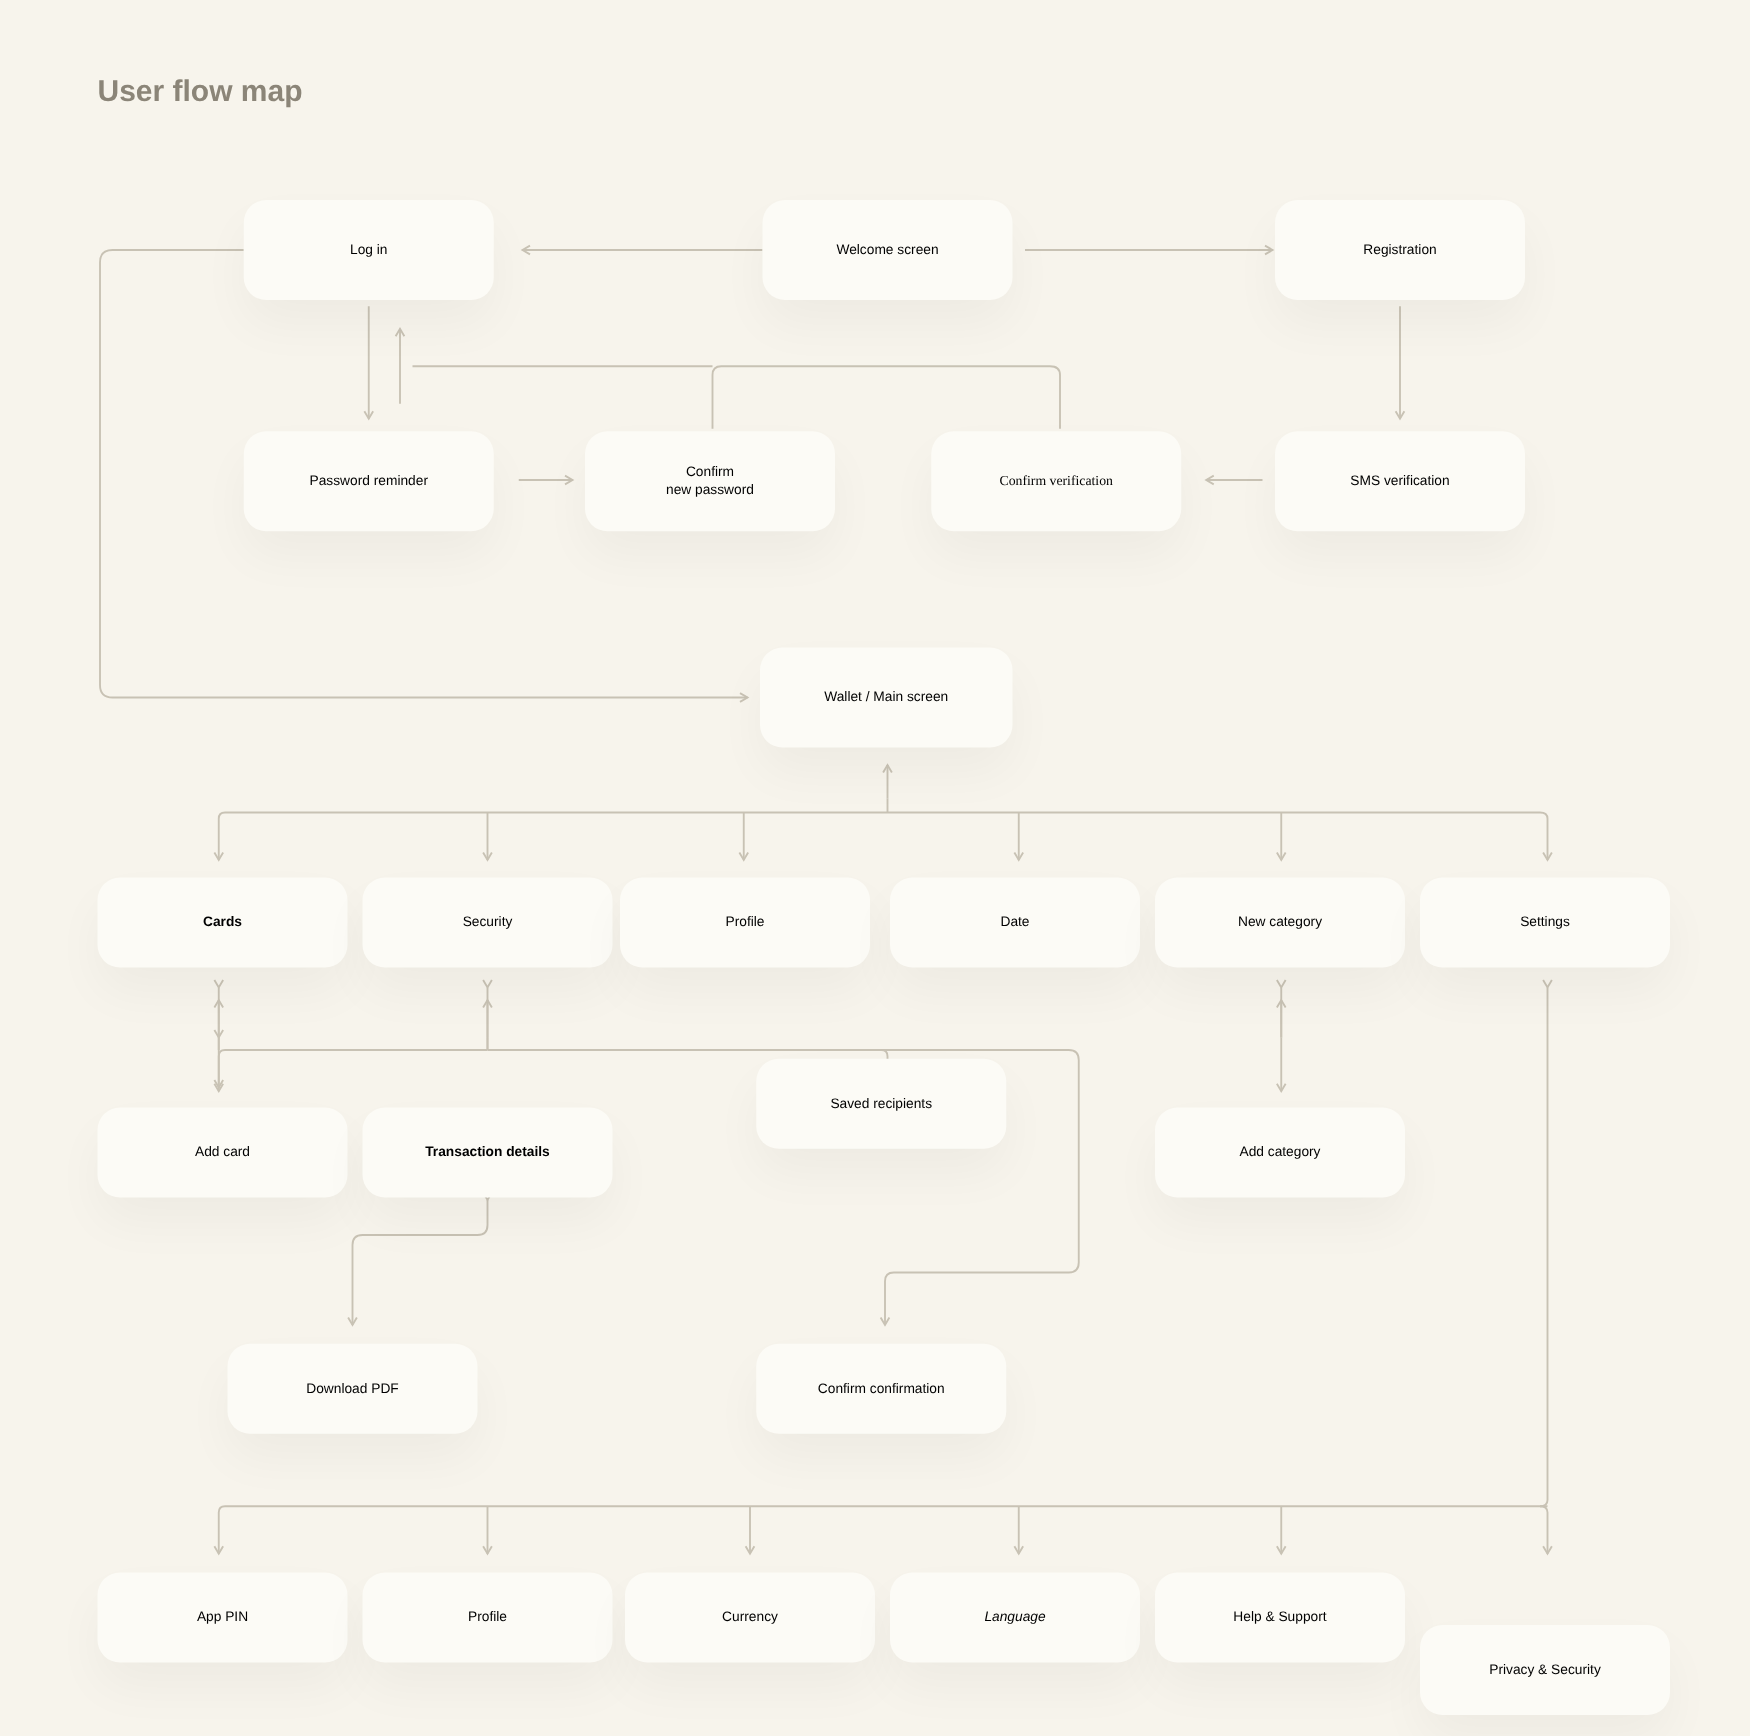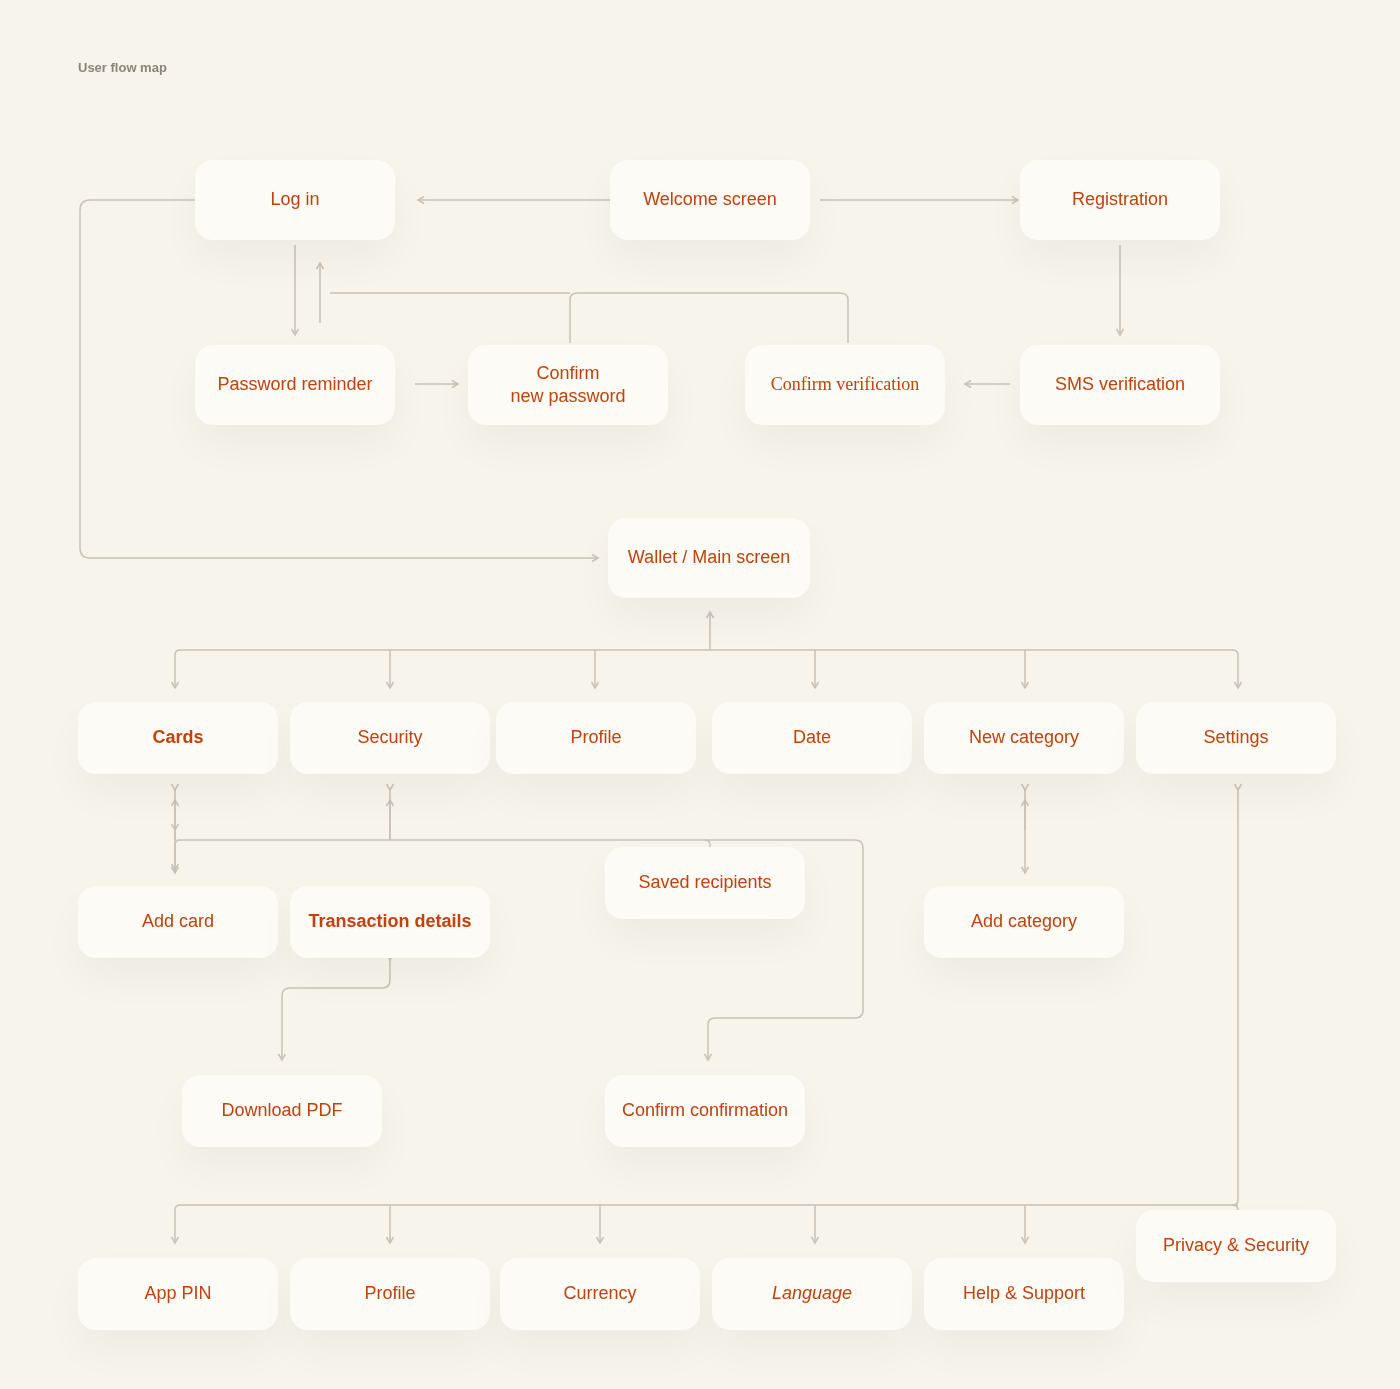--- a/index.html
+++ b/index.html
@@ -7,35 +7,35 @@
   body {
     background: #f7f4ec;
     font-family: -apple-system, BlinkMacSystemFont, "Segoe UI", Arial, sans-serif;
     position: relative;
     color: #a8a195;
   }
   .title {
     position: absolute;
     top: 60px;
     left: 78px;
-    font-size: 13px;
+    font-size: 24px;
     font-weight: 700;
     color: #8b8578;
   }
   .node {
     position: absolute;
     background: #fcfbf6;
     border-radius: 18px;
     display: flex;
     align-items: center;
     justify-content: center;
     text-align: center;
-    font-size: 18px;
+    font-size: 11px;
     font-weight: 500;
-    color: #c2410c;
+    color: #000000;
     padding: 8px 14px;
     box-shadow: 0 20px 40px rgba(0,0,0,0.04);
     line-height: 1.3;
   }
   svg.connectors {
     position: absolute;
     top: 0; left: 0;
     width: 1400px; height: 1389px;
     pointer-events: none;
   }
@@ -142,13 +142,13 @@
 <div class="node" style="left:924px; top:886px; width:200px; height:72px;">Add category</div>
 
 <div class="node" style="left:182px; top:1075px; width:200px; height:72px;">Download PDF</div>
 <div class="node" style="left:605px; top:1075px; width:200px; height:72px;">Confirm confirmation</div>
 
 <div class="node" style="left:78px;  top:1258px; width:200px; height:72px;">App PIN</div>
 <div class="node" style="left:290px; top:1258px; width:200px; height:72px;">Profile</div>
 <div class="node" style="left:500px; top:1258px; width:200px; height:72px;">Currency</div>
 <div class="node" style="left:712px; top:1258px; width:200px; height:72px;font-style:italic;">Language</div>
 <div class="node" style="left:924px; top:1258px; width:200px; height:72px;">Help &amp; Support</div>
-<div class="node" style="left:1136px;top:1210px; width:200px; height:72px;">Privacy &amp; Security</div>
+<div class="node" style="left:1136px;top:1300px; width:200px; height:72px;">Privacy &amp; Security</div>
 
 </body></html>

